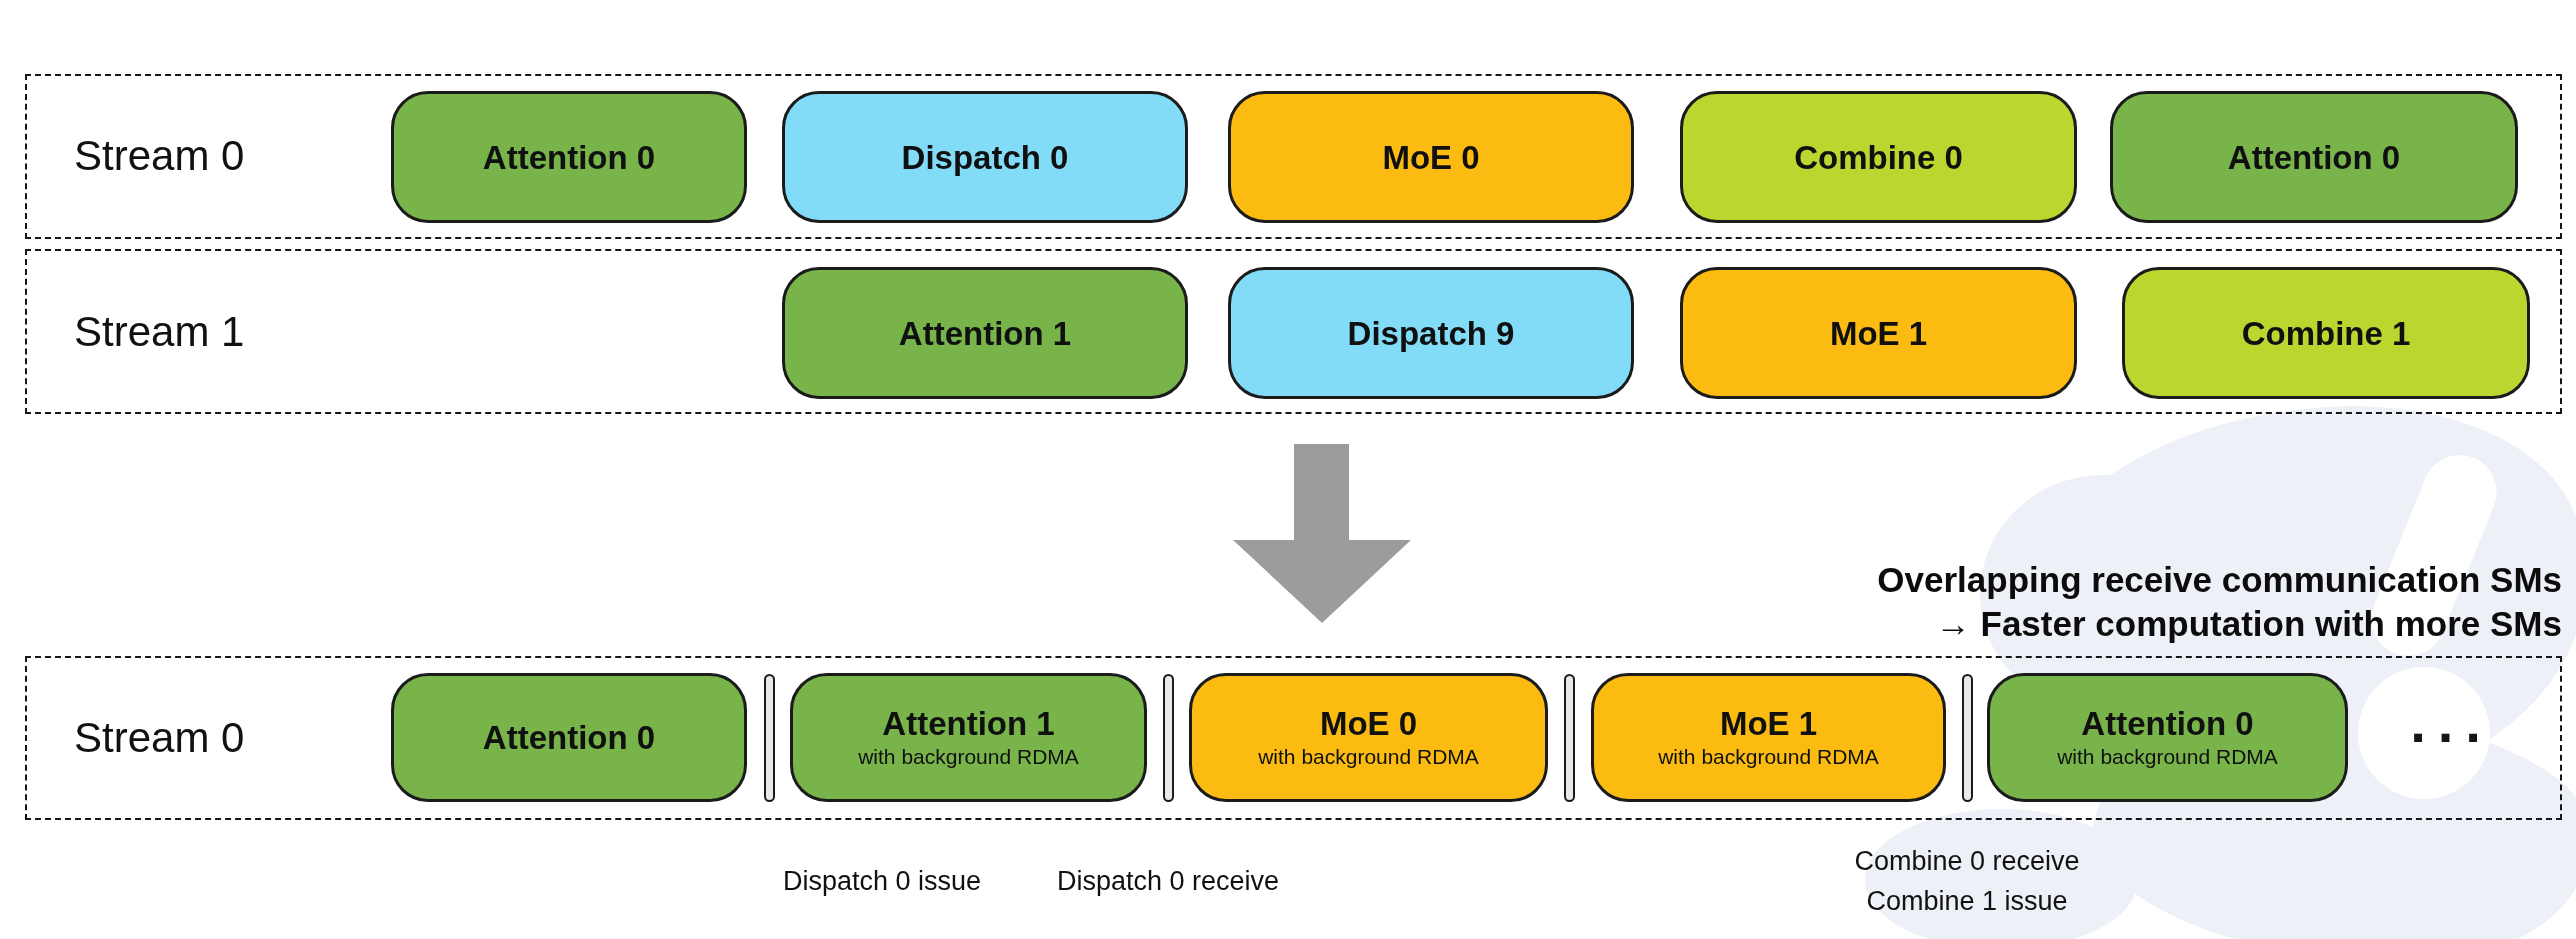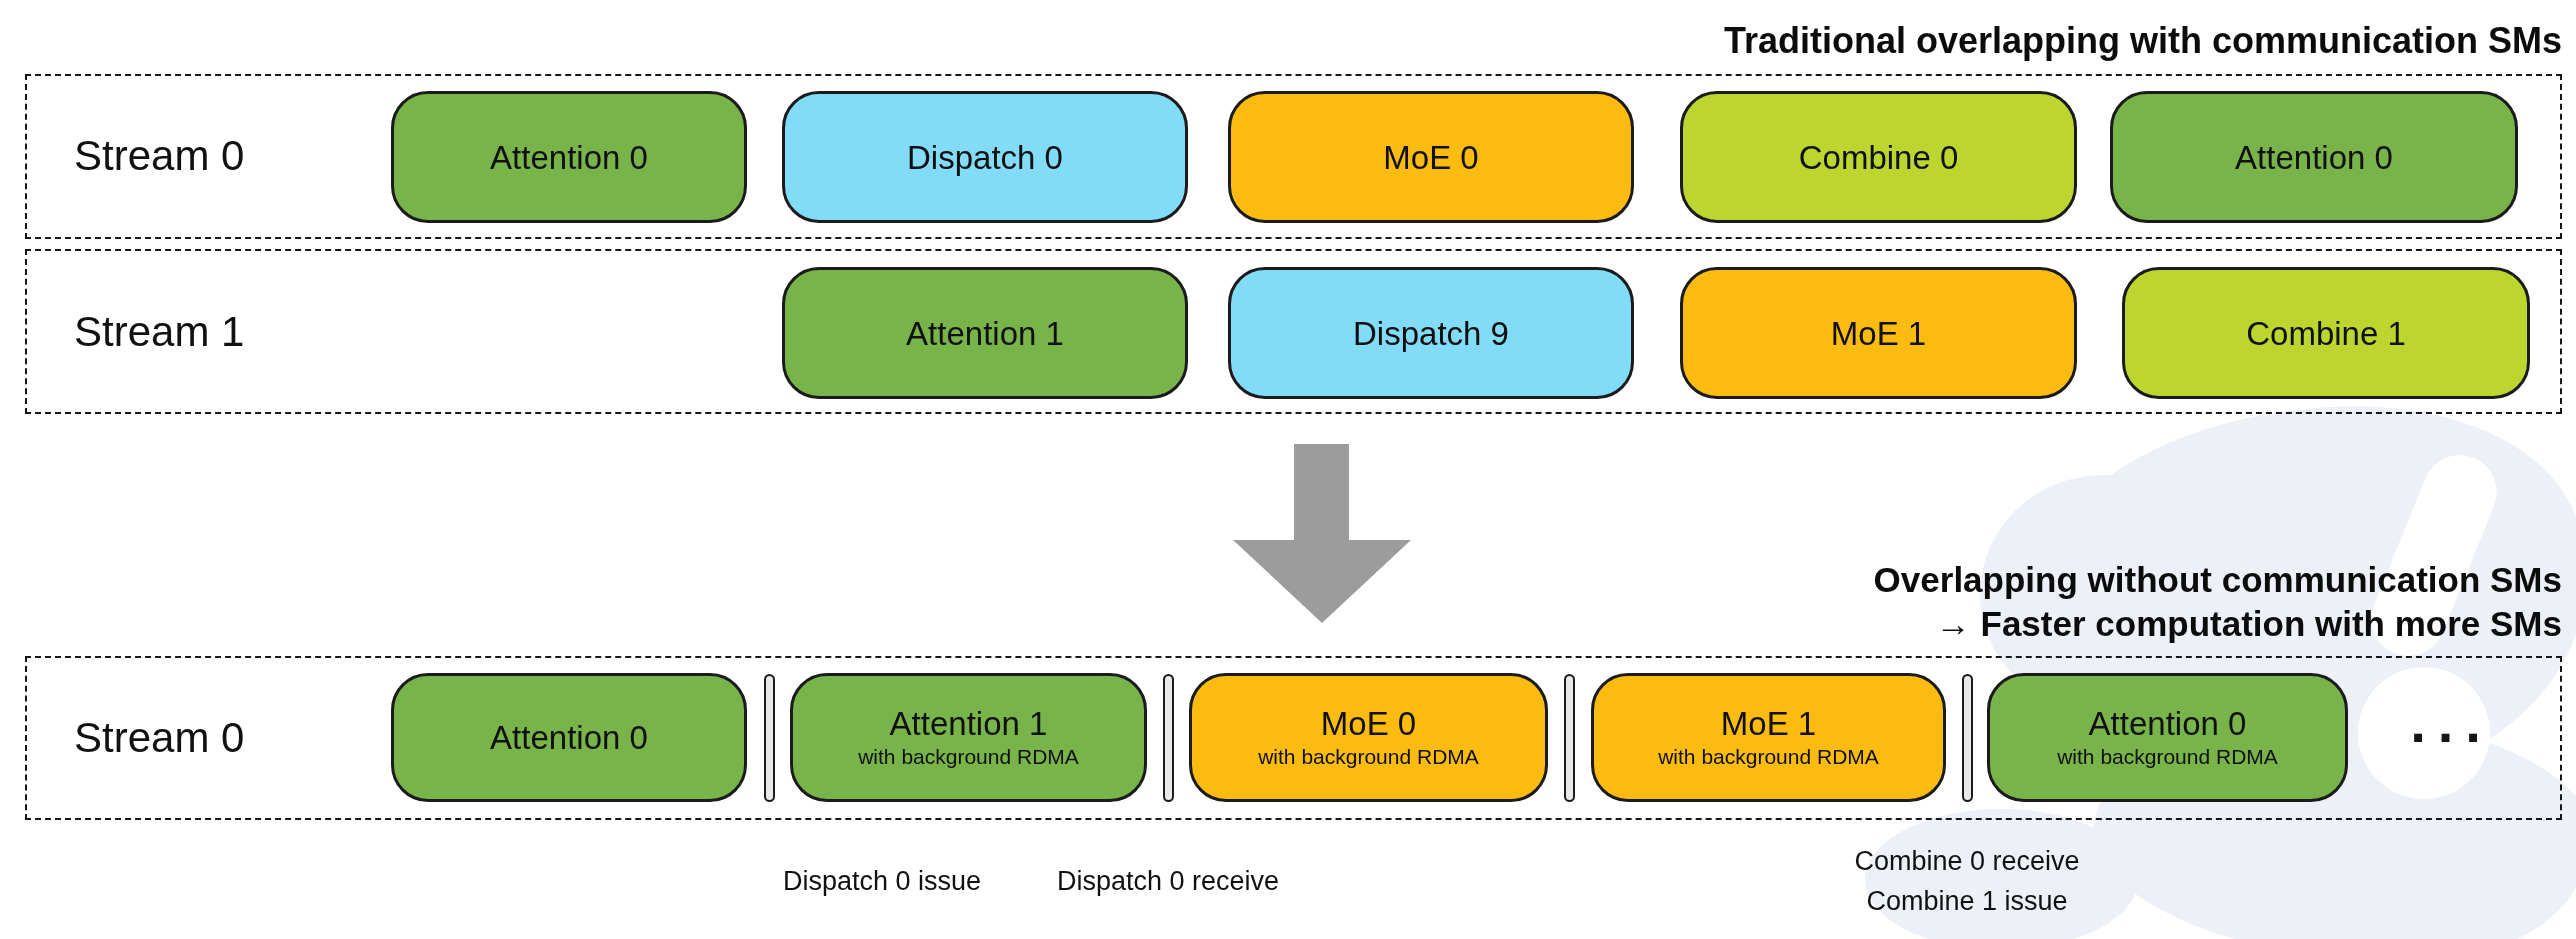--- a/index.html
+++ b/index.html
@@ -21,21 +21,21 @@
   .stream-label{position:absolute;left:74px;font-size:42px;font-weight:400;color:#111;line-height:46px;}
   
   .block{
     position:absolute;box-sizing:border-box;border:3.5px solid #1b1b1b;border-radius:37px;
     display:flex;flex-direction:column;align-items:center;justify-content:center;
     text-align:center;
   }
   .row1{top:91px;height:132px;}
   .row2{top:267px;height:132px;}
   .row3{top:673px;height:129px;}
-  .block .main{font-size:33px;font-weight:400;color:#101010;line-height:39px;}
+  .block .main{font-size:33px;font-weight:700;color:#101010;line-height:39px;}
   .block .sub{font-size:21px;font-weight:400;color:#101010;line-height:28px;}
   .c-attention{background:#78B44A;}
   .c-dispatch{background:#82DBF7;}
   .c-moe{background:#FBBB10;}
   .c-combine{background:#BDD62F;}
   
   .barrier{
     position:absolute;top:674px;height:128px;width:10.6px;box-sizing:border-box;
     background:#E9E9E9;border:2.6px solid #1b1b1b;border-radius:7px;
   }
@@ -79,21 +79,20 @@
   <div class="wm" style="left:2006px;top:412px;width:581px;height:378px;border-radius:53% 47% 42% 58% / 55% 45% 52% 48%;transform:rotate(-8deg);"></div>
   <div class="wm" style="left:1980px;top:475px;width:246px;height:238px;border-radius:50%;"></div>
   <div class="wm" style="left:2094px;top:713px;width:493px;height:246px;border-radius:50% 50% 45% 55% / 60% 40% 55% 45%;transform:rotate(6deg);"></div>
   <div class="wm" style="left:1865px;top:809px;width:273px;height:141px;border-radius:50%;"></div>
   <div class="wm-hole" style="left:2358px;top:667px;width:132px;height:132px;border-radius:50%;"></div>
   <div class="wm-hole" style="left:2272px;top:737px;width:55px;height:49px;border-radius:50%;"></div>
   <div class="wm-hole" style="left:2397px;top:450px;width:74px;height:211px;border-radius:37px;transform:rotate(22deg);"></div>
 
   <div class="layer">
 
-    <div class="top-title">Traditional overlapping with communication SMs</div>
 
     <div class="stream-box box-1"></div>
     <div class="stream-label" style="top:133px;">Stream 0</div>
 
     <div class="block row1 c-attention" style="left:391px;width:356px;">
       <div class="main">Attention 0</div>
     </div>
     <div class="block row1 c-dispatch" style="left:782px;width:406px;">
       <div class="main">Dispatch 0</div>
     </div>
@@ -120,21 +119,21 @@
       <div class="main">MoE 1</div>
     </div>
     <div class="block row2 c-combine" style="left:2110px;width:408px;margin-left:12px;">
       <div class="main">Combine 1</div>
     </div>
 
     <div class="arrow-stem"></div>
     <div class="arrow-head"></div>
 
     <div class="mid-annotation">
-      <div>Overlapping without communication SMs</div>
+      <div>Overlapping receive communication SMs</div>
       <div>→ Faster computation with more SMs</div>
     </div>
 
     <div class="stream-box box-3"></div>
     <div class="stream-label" style="top:715px;">Stream 0</div>
 
     <div class="block row3 c-attention" style="left:391px;width:356px;">
       <div class="main">Attention 0</div>
     </div>
     <div class="barrier" style="left:764px;"></div>

